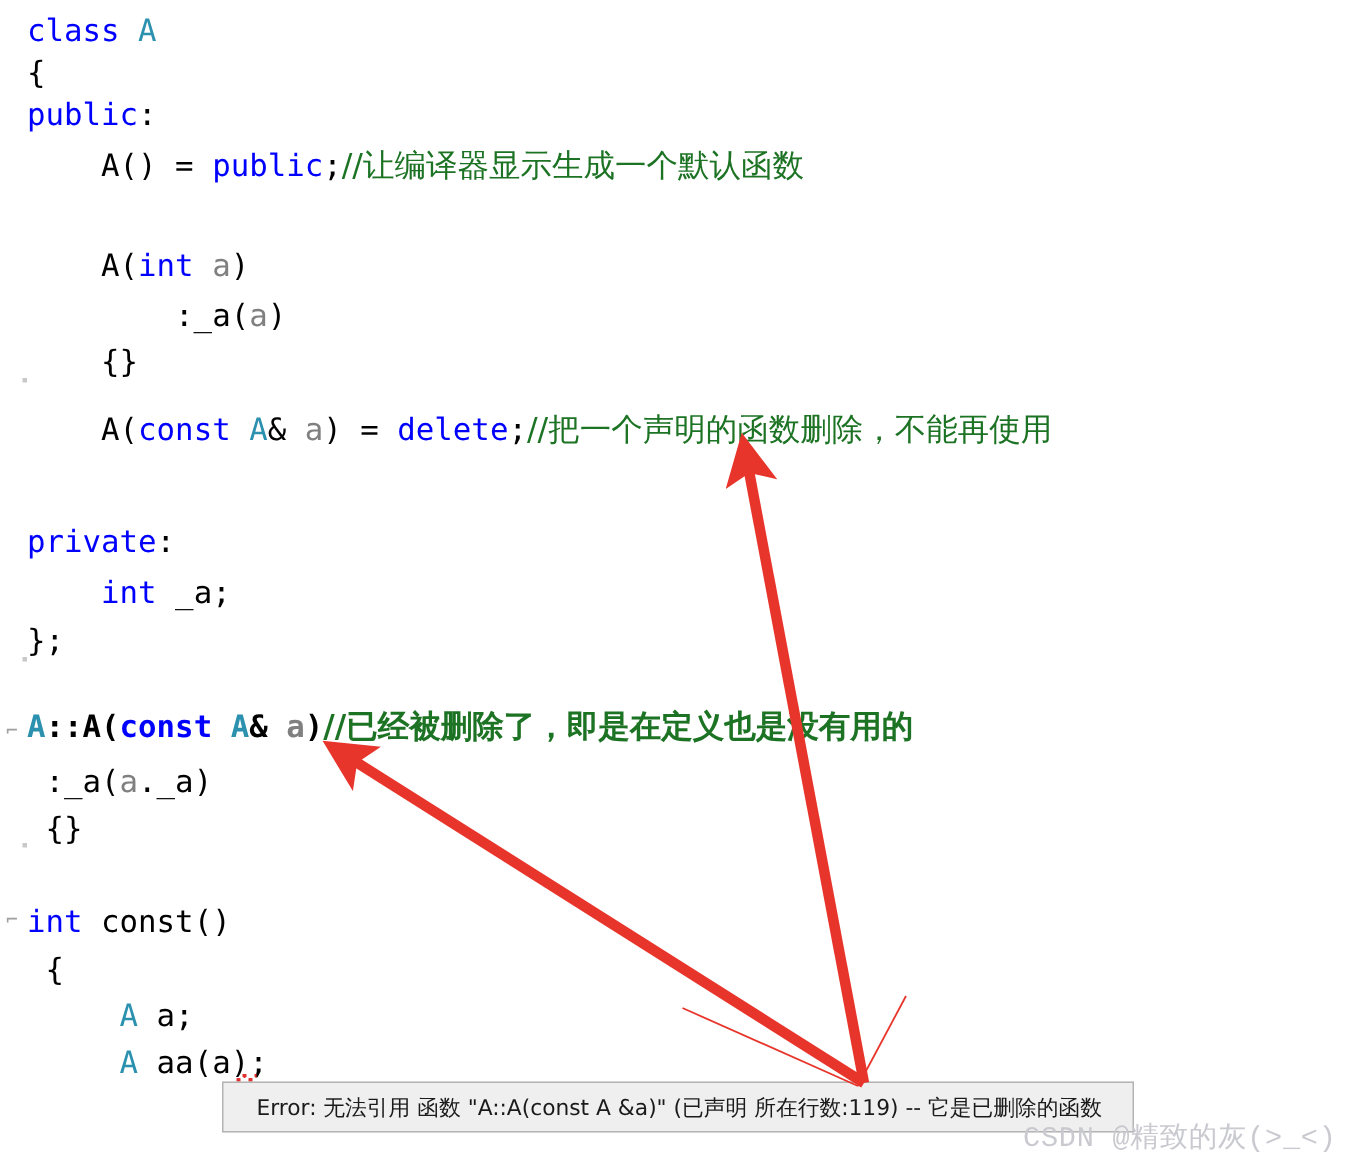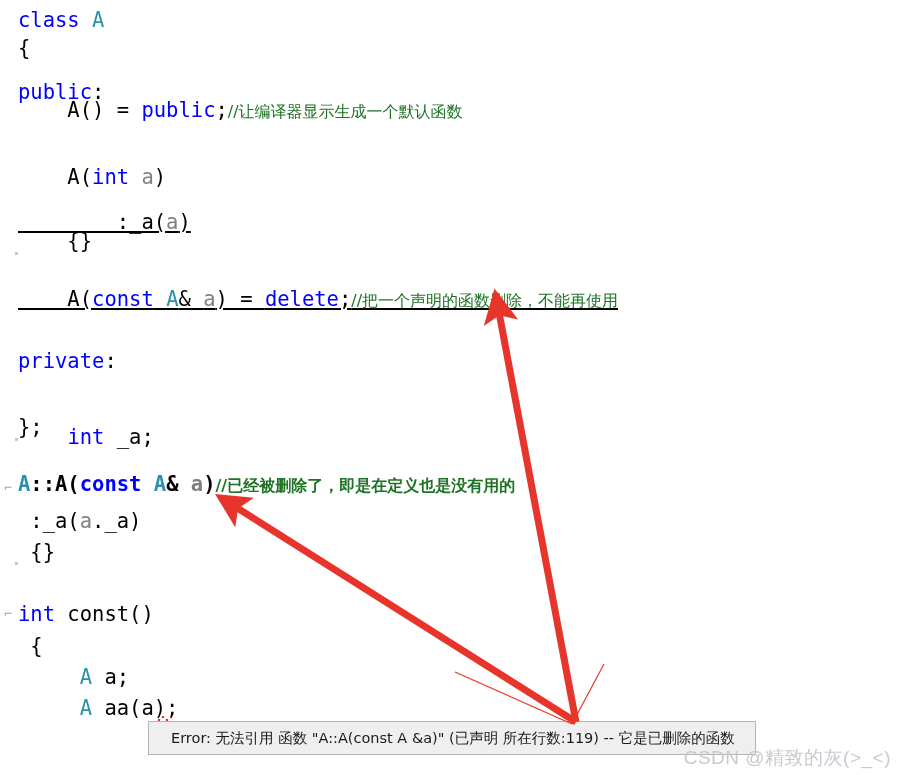--- a/index.html
+++ b/index.html
@@ -30,21 +30,21 @@
     font-family: "DejaVu Sans Mono", "Liberation Mono", monospace;
     font-size: 20.5px;
     line-height: 28px;
     letter-spacing: 0px;
     color: #000000;
   }
 
   .kw      { color: #0000ff; }
   .type    { color: #2b91af; }
   .ident   { color: #808080; }
-  .cmt     { color: #1d7324; font-family: "DejaVu Sans", "Liberation Sans", sans-serif; font-size: 16px; }
+  .cmt     { color: #1d7324; font-family: "DejaVu Sans", "Liberation Sans", sans-serif; font-size: 21px; }
   .plain   { color: #000000; }
 
   .fold-marker {
     position: absolute;
     left: 4px;
     color: #a0a0a0;
     font-family: "DejaVu Sans Mono", monospace;
     font-size: 13px;
     line-height: 28px;
   }
@@ -85,45 +85,45 @@
     left: 0; top: 0;
     width: 899px; height: 775px;
     pointer-events: none;
   }
 
   
   #watermark {
     position: absolute;
     right: 8px;
     bottom: 4px;
-    font-family: Liberation Sans, sans-serif;
+    font-family: Liberation Mono, monospace;
     font-size: 19px;
     color: #c9c9d0;
     letter-spacing: 0.5px;
     white-space: nowrap;
   }
 </style>
 </head>
 <body>
 
 <div id="editor">
   <div id="code-lines">
       <div class="code-line" style="top: 6px;"><span class="kw">class </span><span class="type">A</span></div>
       <div class="code-line" style="top: 34px;"><span class="plain">{</span></div>
-      <div class="code-line" style="top: 78px; text-align: right;"><span class="kw">public</span><span class="plain">:</span></div>
+      <div class="code-line" style="top: 62px; text-align: right;"><span class="kw">public</span><span class="plain">:</span></div>
       <div class="code-line" style="top: 96px;"><span class="plain">    A() = </span><span class="kw">public</span><span class="plain">;</span><span class="cmt">//让编译器显示生成一个默认函数</span></div>
       <div class="code-line" style="top: 131px;"></div>
       <div class="code-line" style="top: 163px;"><span class="plain">    A(</span><span class="kw">int</span><span class="plain"> </span><span class="ident">a</span><span class="plain">)</span></div>
-      <div class="code-line" style="top: 208px; text-decoration: underline;"><span class="plain">        :_a(</span><span class="ident">a</span><span class="plain">)</span></div>
+      <div class="code-line" style="top: 196px;"><span class="plain">        :_a(</span><span class="ident">a</span><span class="plain">)</span></div>
       <div class="code-line" style="top: 227px;"><span class="plain">    {}</span></div>
       <div class="code-line" style="top: 257px;"></div>
-      <div class="code-line" style="top: 285px; text-decoration: underline;"><span class="plain">    A(</span><span class="kw">const</span><span class="plain"> </span><span class="type">A</span><span class="plain">&amp; </span><span class="ident">a</span><span class="plain">) = </span><span class="kw">delete</span><span class="plain">;</span><span class="cmt">//把一个声明的函数删除，不能再使用</span></div>
+      <div class="code-line" style="top: 272px;"><span class="plain">    A(</span><span class="kw">const</span><span class="plain"> </span><span class="type">A</span><span class="plain">&amp; </span><span class="ident">a</span><span class="plain">) = </span><span class="kw">delete</span><span class="plain">;</span><span class="cmt">//把一个声明的函数删除，不能再使用</span></div>
       <div class="code-line" style="top: 317px;"></div>
       <div class="code-line" style="top: 347px; text-align: right;"><span class="kw">private</span><span class="plain">:</span></div>
-      <div class="code-line" style="top: 381px; margin-top: 42px;"><span class="plain">    </span><span class="kw">int</span><span class="plain"> _a;</span></div>
+      <div class="code-line" style="top: 381px;"><span class="plain">    </span><span class="kw">int</span><span class="plain"> _a;</span></div>
       <div class="code-line" style="top: 413px;"><span class="plain">};</span></div>
       <div class="code-line" style="top: 444px;"></div>
       <div class="fold-marker" style="top: 474px;">⌐</div>
       <div class="code-line" style="top: 470px; font-weight: bold;"><span class="type">A</span><span class="plain">::A(</span><span class="kw">const</span><span class="plain"> </span><span class="type">A</span><span class="plain">&amp; </span><span class="ident">a</span><span class="plain">)</span><span class="cmt">//已经被删除了，即是在定义也是没有用的</span></div>
       <div class="code-line" style="top: 507px;"><span class="plain"> :_a(</span><span class="ident">a</span><span class="plain">._a)</span></div>
       <div class="code-line" style="top: 538px;"><span class="plain"> {}</span></div>
       <div class="code-line" style="top: 568px;"></div>
       <div class="fold-marker" style="top: 600px;">⌐</div>
       <div class="code-line" style="top: 600px;"><span class="kw">int</span><span class="plain"> const()</span></div>
       <div class="code-line" style="top: 632px;"><span class="plain"> {</span></div>

